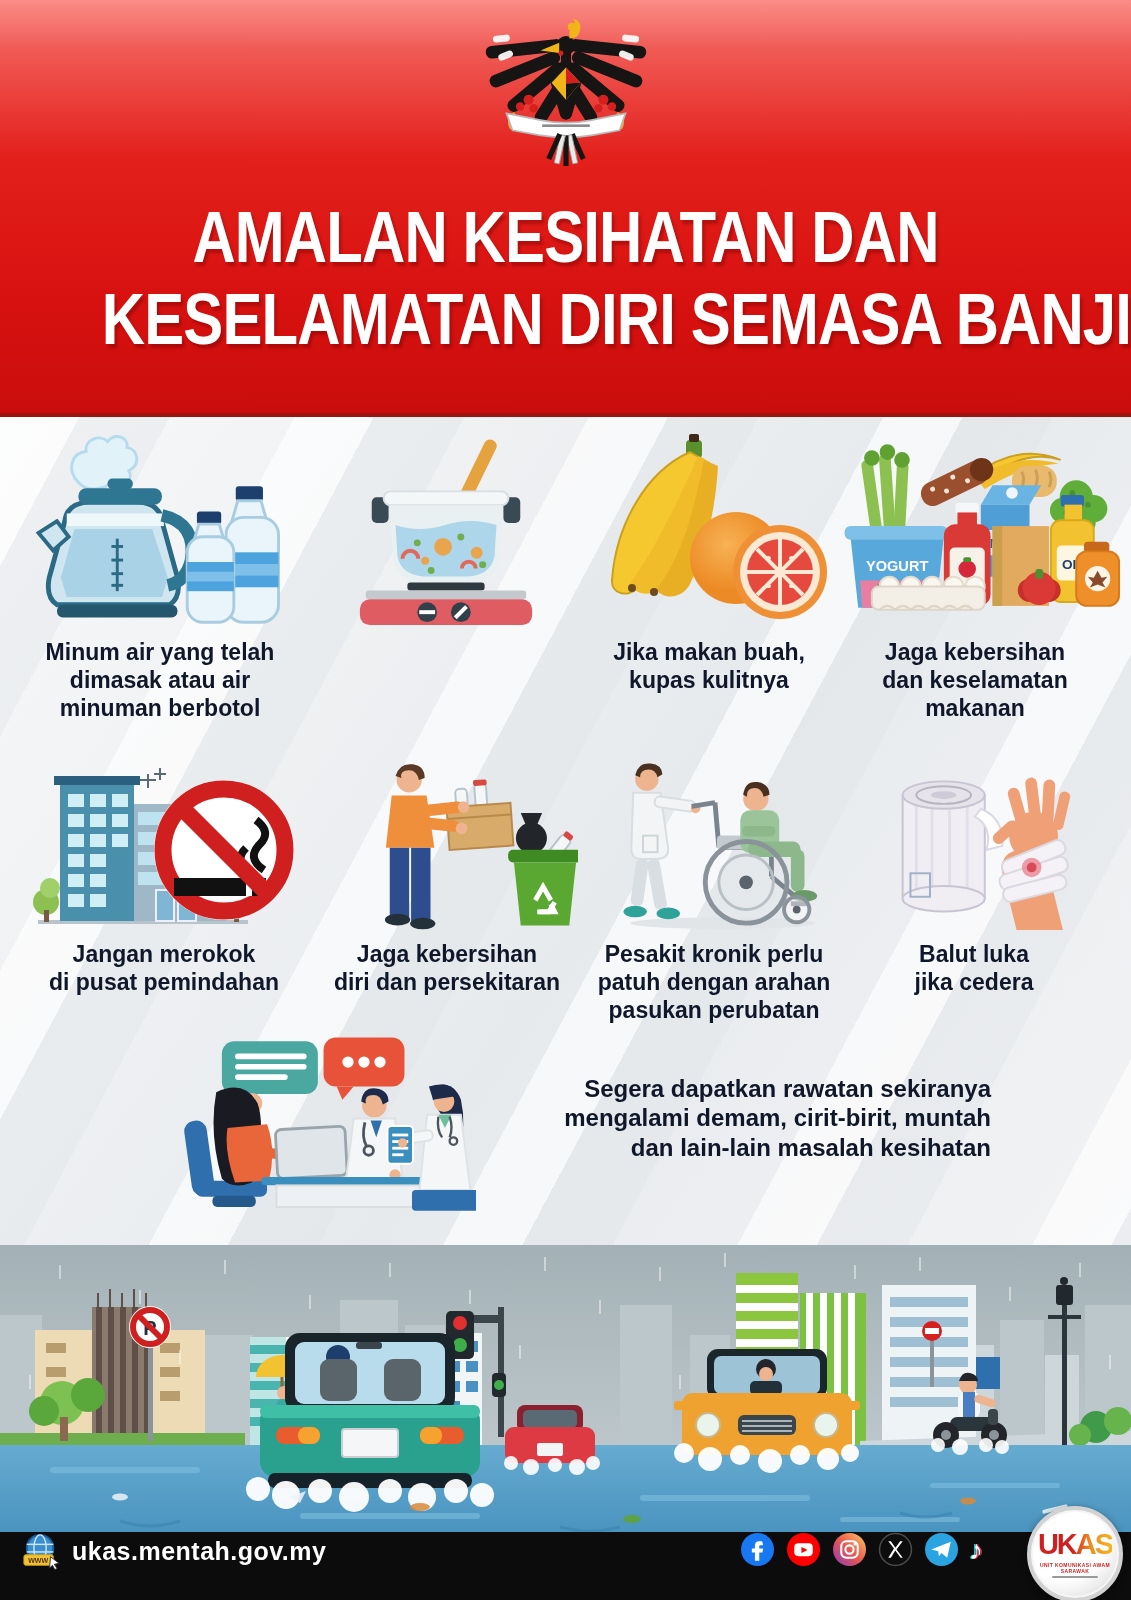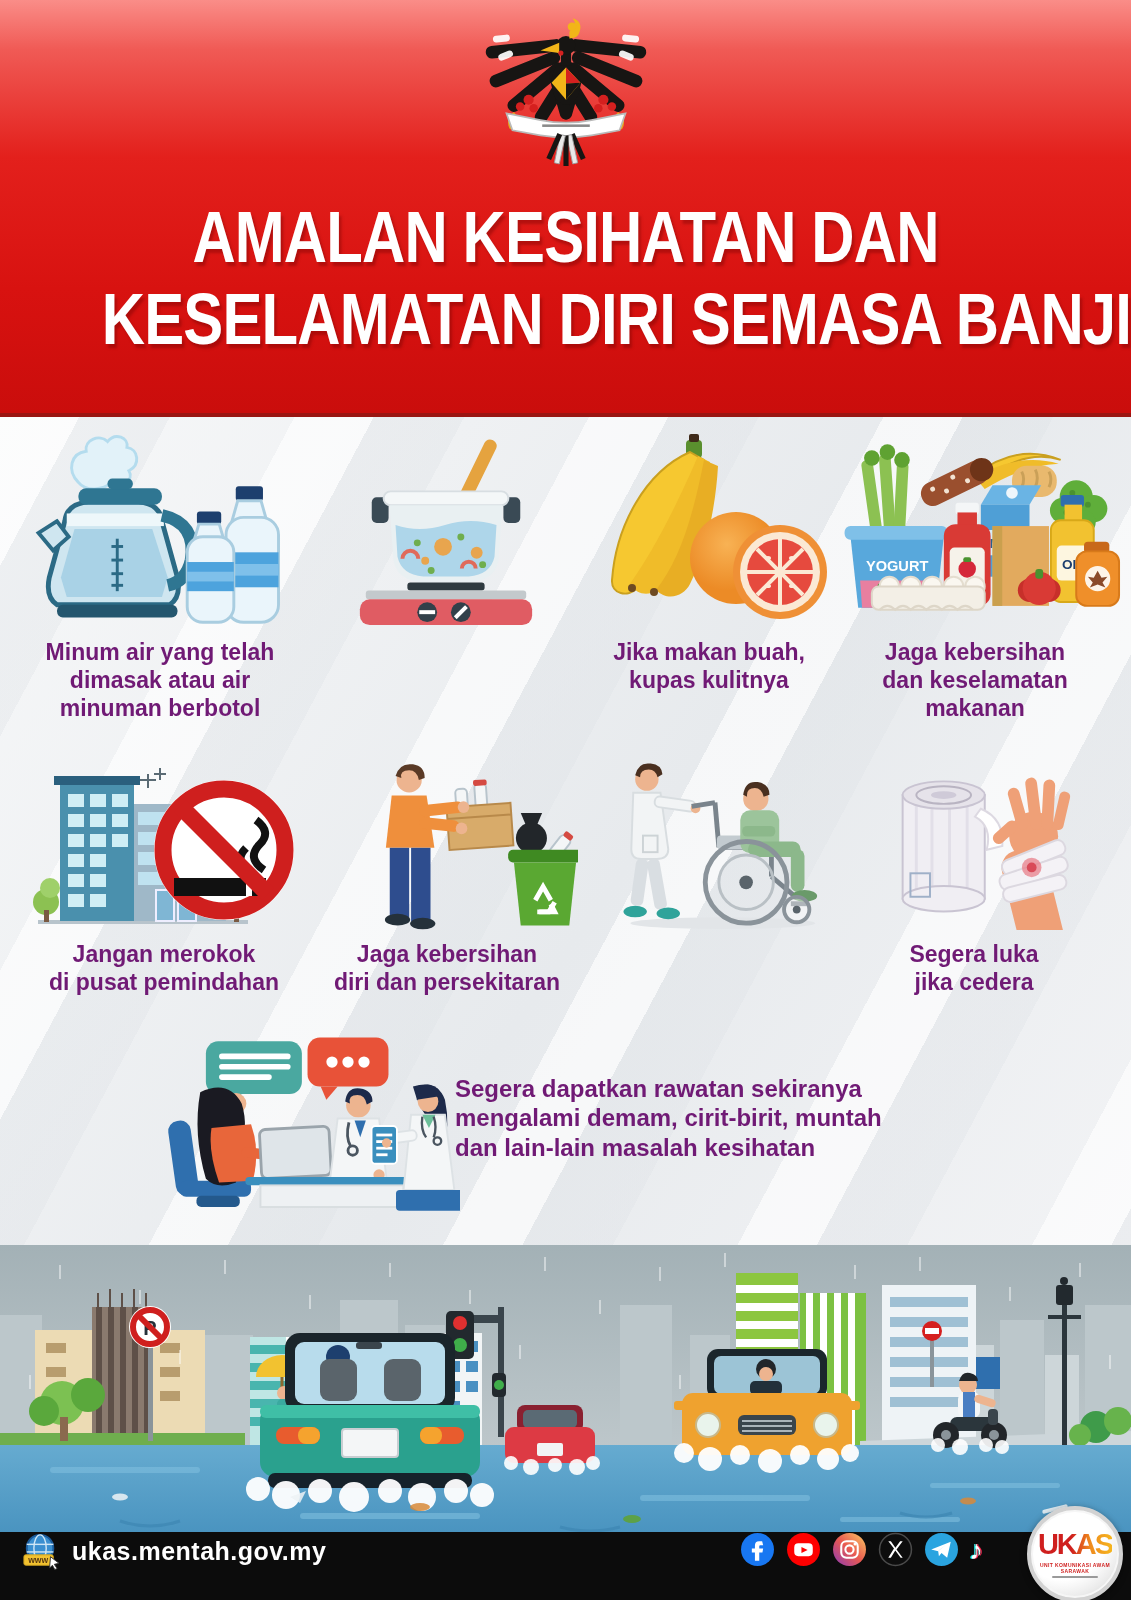--- a/index.html
+++ b/index.html
@@ -17,31 +17,31 @@
     text-shadow:3px 4px 3px rgba(100,0,0,.35); white-space:nowrap; }
 
   
   .content-bg { position:absolute; top:417px; left:0; width:100%; height:828px;
     background:linear-gradient(125deg,#f7f8f9 0%,#e7eaed 55%,#f2f3f5 100%); }
   .content-bg::before { content:""; position:absolute; inset:0;
     background:repeating-linear-gradient(118deg, rgba(255,255,255,.65) 0 70px, rgba(222,226,230,.35) 70px 150px, rgba(255,255,255,0) 150px 260px); }
 
   .tip { position:absolute; text-align:center; }
   .tip .ill { display:flex; align-items:flex-end; justify-content:center; }
-  .caption { font-size:23px; font-weight:700; color:#701a75; line-height:1.22; white-space:pre-line; margin-top:10px; }
+  .caption { font-size:23px; font-weight:700; color:#0f172a; line-height:1.22; white-space:pre-line; margin-top:10px; }
 
   .tip1{ left:10px; top:428px; width:300px; } .tip1 .ill{height:200px;}
   .tip2{ left:312px; top:428px; width:268px; } .tip2 .ill{height:200px;}
   .tip3{ left:588px; top:428px; width:242px; } .tip3 .ill{height:200px;}
   .tip4{ left:828px; top:428px; width:294px; } .tip4 .ill{height:200px;}
   .tip5{ left:18px; top:752px; width:292px; } .tip5 .ill{height:178px;}
   .tip6{ left:316px; top:752px; width:262px; } .tip6 .ill{height:178px;}
   .tip7{ left:583px; top:748px; width:262px; } .tip7 .ill{height:182px;}
   .tip8{ left:843px; top:752px; width:262px; } .tip8 .ill{height:178px;}
-  .tip9{ left:140px; top:1032px; width:850px; display:flex; text-align:left; }
+  .tip9{ left:156px; top:1032px; width:850px; display:flex; text-align:right; }
   .tip9 .ill{ width:320px; height:190px; }
   .tip9 .caption{ width:520px; margin-left:-5px; margin-top:42px; font-size:24px; }
 
   
   .scene { position:absolute; top:1245px; left:0; width:1131px; height:287px; }
 
   
   .footer { position:absolute; top:1532px; left:0; width:100%; height:68px; background:#0c0c0c;
     display:flex; align-items:flex-start; }
   .site { display:flex; align-items:center; gap:12px; margin-left:22px; }
@@ -475,20 +475,23 @@
         <rect x="210" y="102" width="14" height="44" rx="7" fill="#8cb88b"></rect>
         <ellipse cx="224" cy="150" rx="13" ry="6" fill="#6a9a6a"></ellipse>
 
         <circle cx="164" cy="136" r="42" fill="none" stroke="#8a939a" stroke-width="5"></circle>
         <circle cx="164" cy="136" r="28" fill="none" stroke="#b9c0c5" stroke-width="3"></circle>
         <circle cx="164" cy="136" r="7" fill="#5a646b"></circle>
         <circle cx="216" cy="164" r="13" fill="rgba(255,255,255,.4)" stroke="#8a939a" stroke-width="4"></circle>
         <circle cx="216" cy="164" r="4" fill="#5a646b"></circle>
       </svg>
     </div>
+    <div class="caption">Pesakit kronik perlu
+patuh dengan arahan
+pasukan perubatan</div>
   </div>
 
   <div class="tip tip8">
     <div class="ill">
       <svg width="242" height="176" viewBox="0 0 242 180">
 
         <rect x="48" y="42" width="84" height="106" fill="#f0eef3" stroke="#c9c4d2" stroke-width="2"></rect>
         <path d="M62,46 v100 M78,44 v104 M96,44 v104 M114,46 v100" stroke="#e2dfe8" stroke-width="3"></path>
         <ellipse cx="90" cy="148" rx="42" ry="13" fill="#f0eef3" stroke="#c9c4d2" stroke-width="2"></ellipse>
         <ellipse cx="90" cy="42" rx="42" ry="14" fill="#e6e3ea" stroke="#c9c4d2" stroke-width="2"></ellipse>
@@ -509,21 +512,21 @@
 
         <g fill="#f4f2f6" stroke="#dcd8e0" stroke-width="2">
           <rect x="148" y="98" width="68" height="16" rx="7" transform="rotate(-22 182 106)"></rect>
           <rect x="146" y="114" width="72" height="16" rx="7" transform="rotate(-18 182 122)"></rect>
           <rect x="150" y="130" width="66" height="15" rx="7" transform="rotate(-14 183 137)"></rect>
         </g>
         <circle cx="180" cy="116" r="10" fill="#e87f8a" opacity=".75"></circle>
         <circle cx="180" cy="116" r="5" fill="#d94a58"></circle>
       </svg>
     </div>
-    <div class="caption">Segera luka
+    <div class="caption">Balut luka
 jika cedera</div>
   </div>
 
   <div class="tip tip9">
     <div class="ill">
       <svg width="320" height="190" viewBox="0 0 340 190">
 
         <rect x="70" y="4" width="102" height="56" rx="13" fill="#4aa8a0"></rect>
         <polygon points="90,60 108,60 96,76" fill="#4aa8a0"></polygon>
         <g fill="#ffffff">

